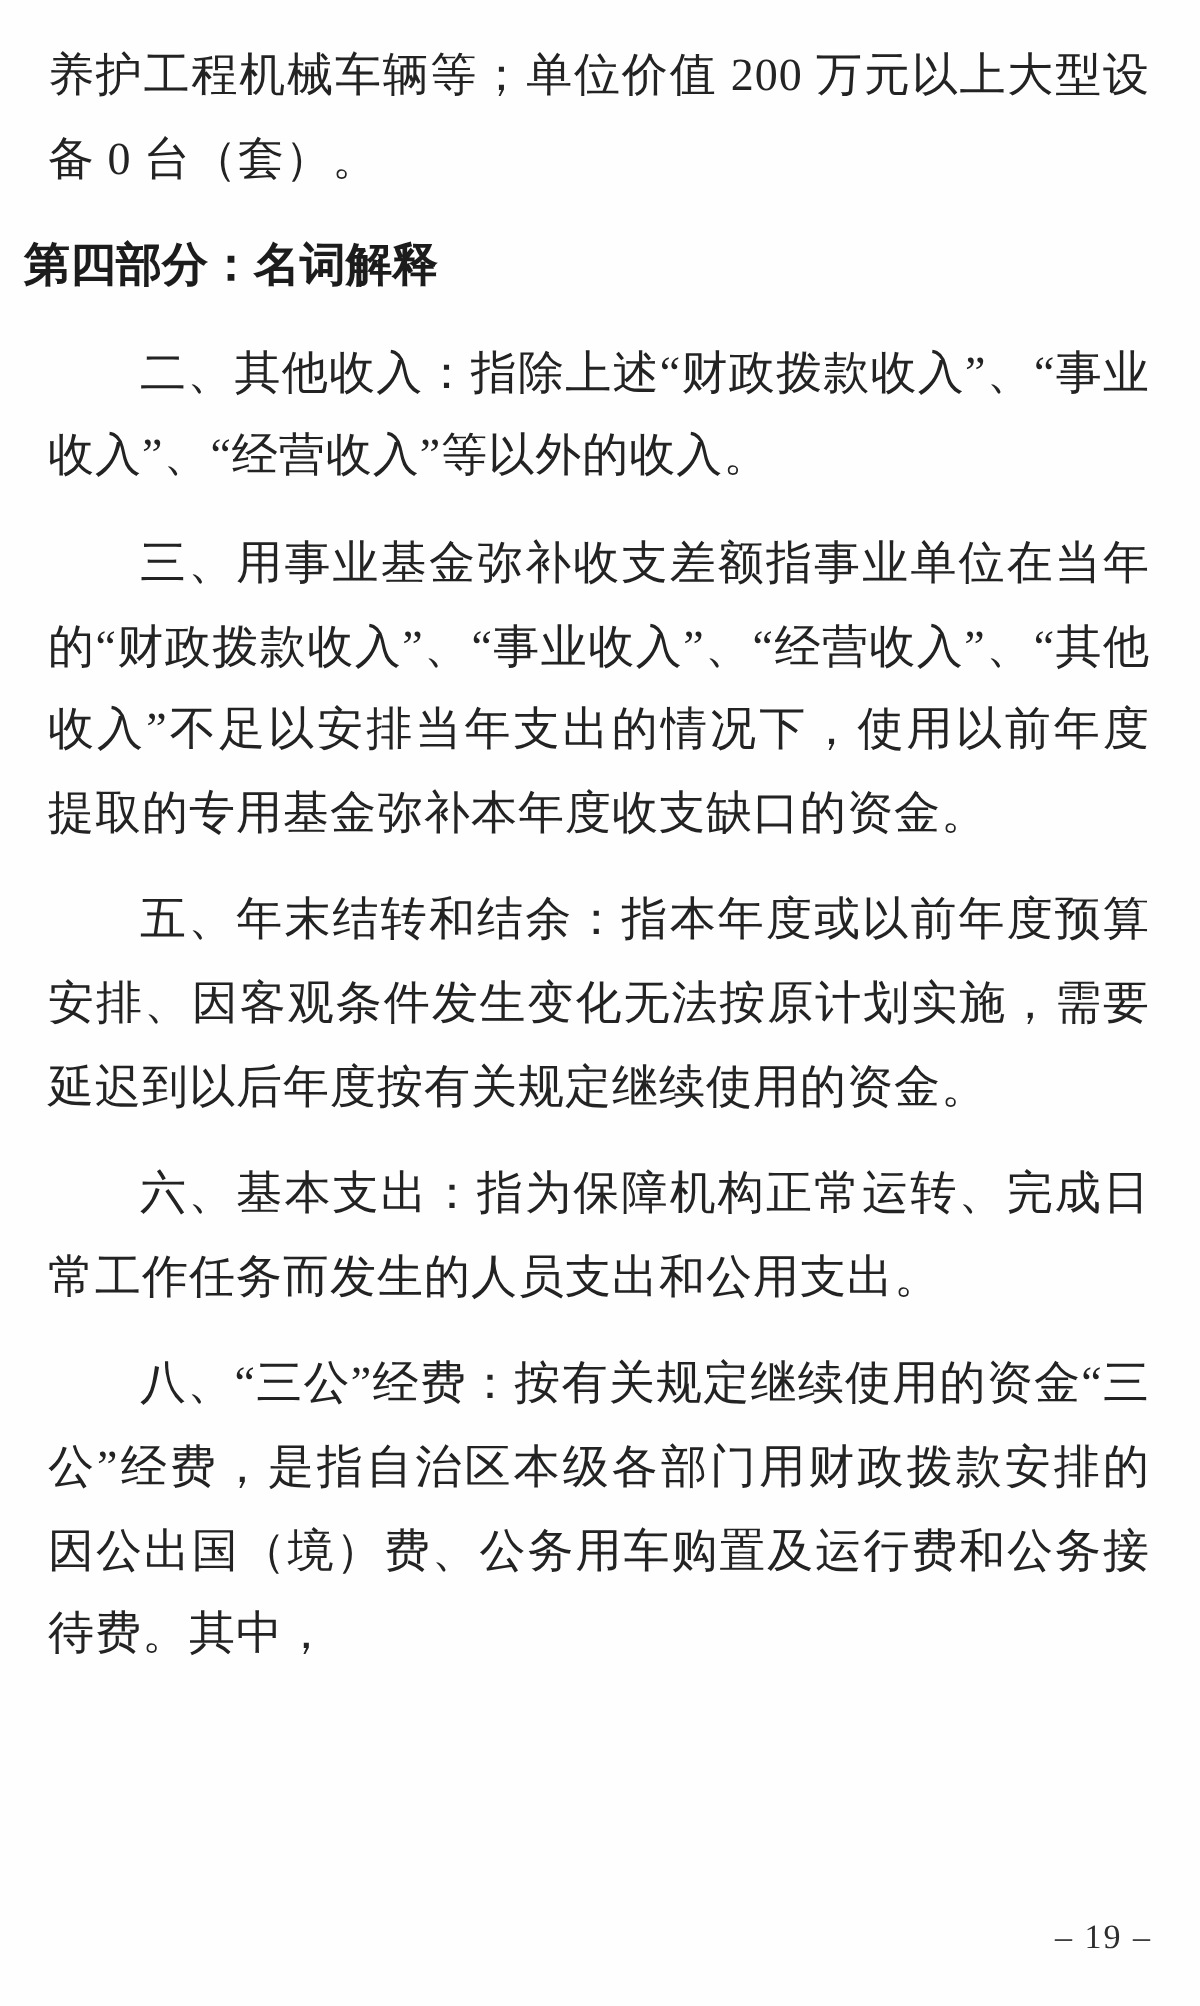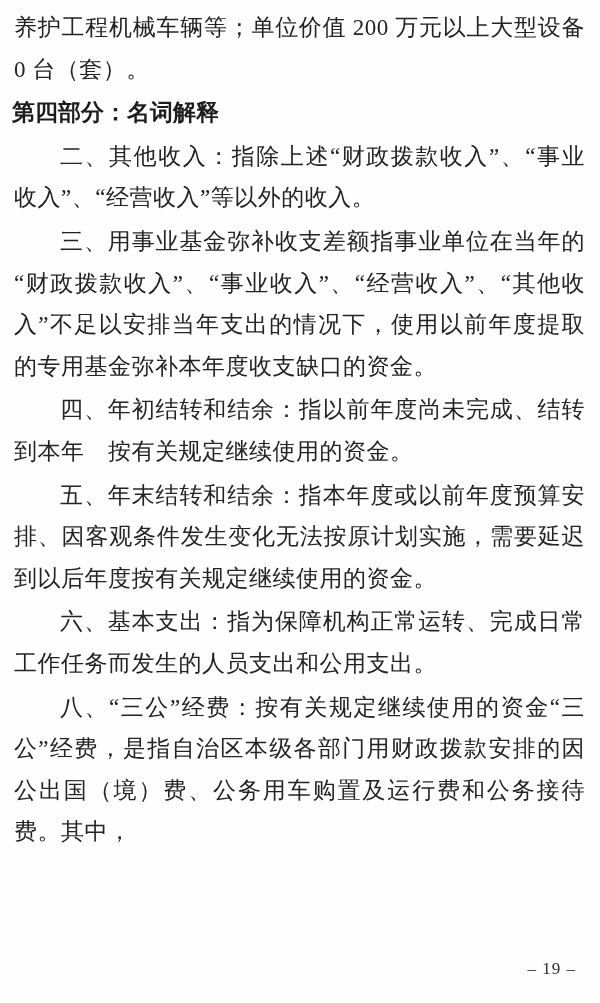--- a/index.html
+++ b/index.html
@@ -13,21 +13,21 @@
     height: 1003px;
     margin: 0 auto;
     background: #fefefe;
     box-sizing: border-box;
     padding: 5px 13px 0 12px;
     overflow: hidden;
     color: #232323;
     font-family: "Liberation Serif", "DejaVu Serif", serif;
   }
   .body-text {
-    margin: 2px;
+    margin: 12px;
     font-size: 23px;
     line-height: 41.6px;
     text-align: justify;
     text-align-last: left;
     text-indent: 2em;
     letter-spacing: 0.5px;
   }
   .body-text.no-indent {
     text-indent: 0;
   }
@@ -55,20 +55,19 @@
 <body>
 
 <div class="page">
 
   <p class="body-text no-indent">养护工程机械车辆等；单位价值 200 万元以上大型设备 0 台（套）。</p>
 
   <h2 class="section-heading">第四部分：名词解释</h2>
 
   <p class="body-text">二、其他收入：指除上述“财政拨款收入”、“事业收入”、“经营收入”等以外的收入。</p>
   <p class="body-text">三、用事业基金弥补收支差额指事业单位在当年的“财政拨款收入”、“事业收入”、“经营收入”、“其他收入”不足以安排当年支出的情况下，使用以前年度提取的专用基金弥补本年度收支缺口的资金。</p>
-  <p class="body-text">四、年初结转和结余：指以前年度尚未完成、结转到本年　按有关规定继续使用的资金。</p>
   <p class="body-text">五、年末结转和结余：指本年度或以前年度预算安排、因客观条件发生变化无法按原计划实施，需要延迟到以后年度按有关规定继续使用的资金。</p>
   <p class="body-text">六、基本支出：指为保障机构正常运转、完成日常工作任务而发生的人员支出和公用支出。</p>
   <p class="body-text">八、“三公”经费：按有关规定继续使用的资金“三公”经费，是指自治区本级各部门用财政拨款安排的因公出国（境）费、公务用车购置及运行费和公务接待费。其中，</p>
 
   <div class="page-number">– 19 –</div>
 
 </div>
 
 </body></html>

